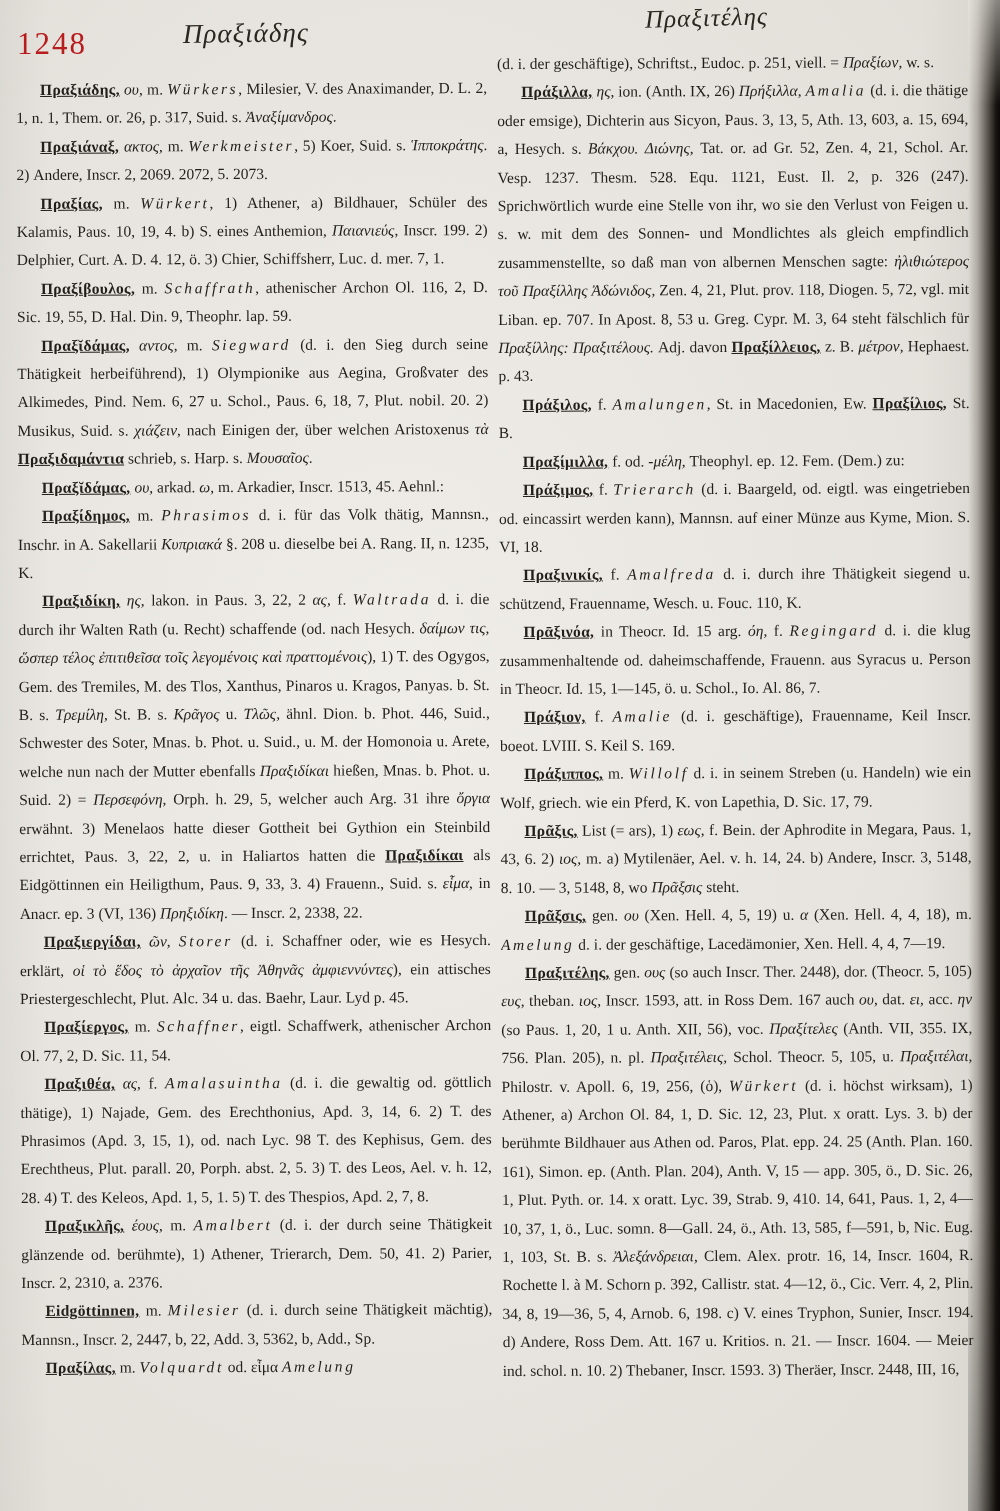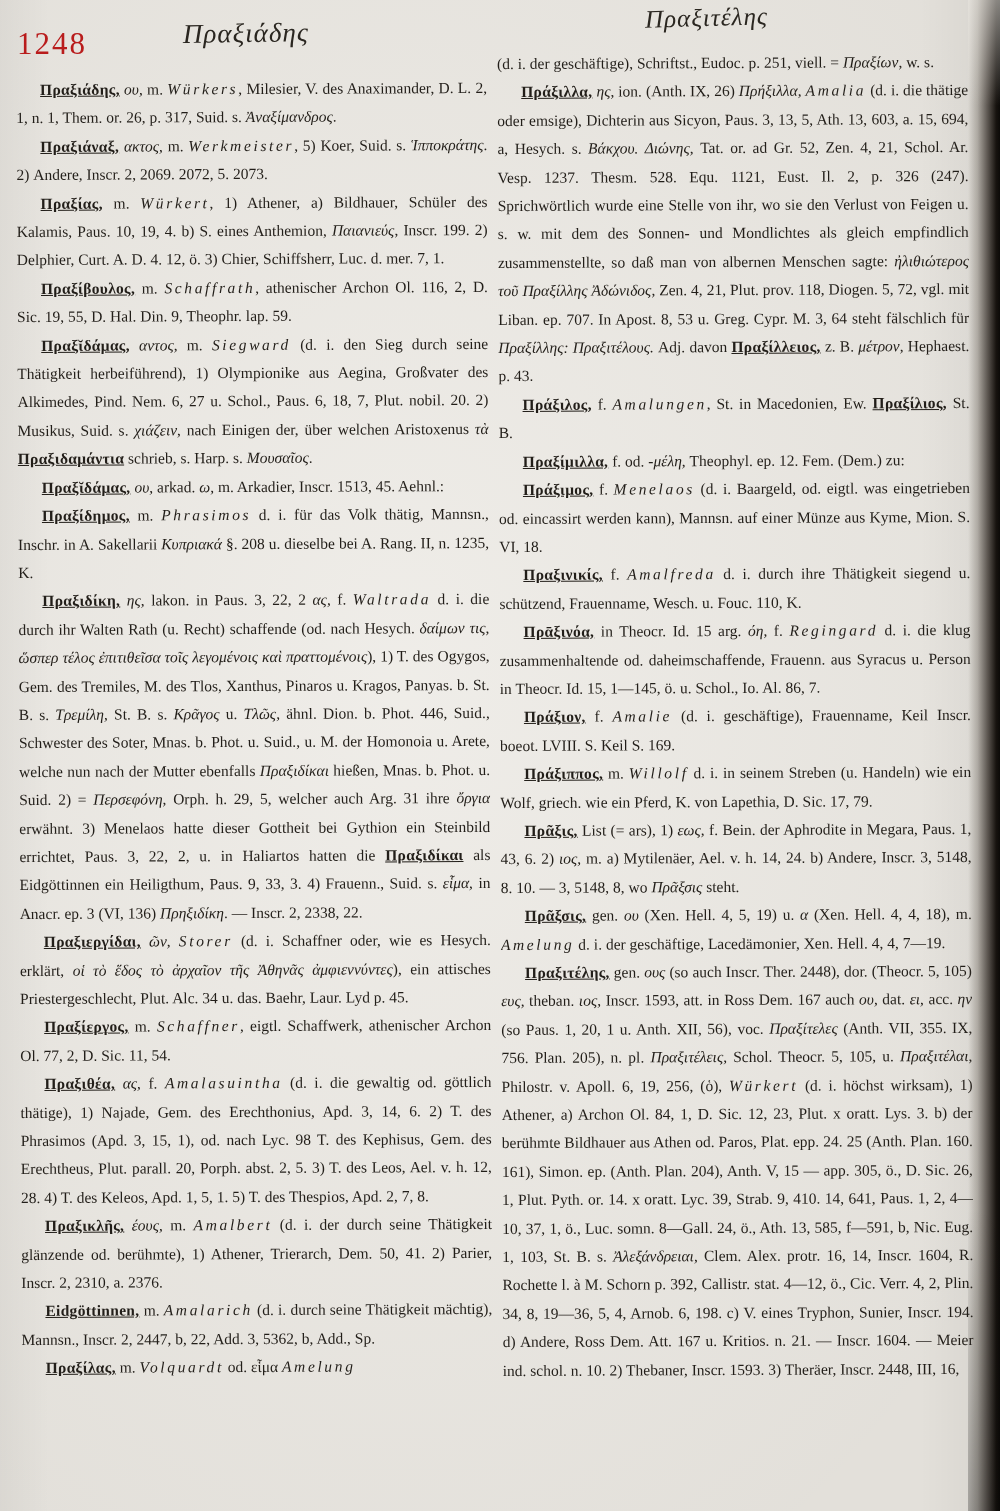--- a/index.html
+++ b/index.html
@@ -72,29 +72,29 @@
       <p class="entry"><span class="g-hw">Πραξίας,</span><span class="g-n"> m. </span><span class="g-sp">Würkert</span><span class="g-n">, 1) Athener, a) Bildhauer, Schüler des Kalamis, Paus. 10, 19, 4. b) S. eines Anthemion, </span><span class="g-it">Παιανιεύς</span><span class="g-n">, Inscr. 199. 2) Delphier, Curt. A. D. 4. 12, ö. 3) Chier, Schiffsherr, Luc. d. mer. 7, 1.</span></p>
       <p class="entry"><span class="g-hw">Πραξίβουλος,</span><span class="g-n"> m. </span><span class="g-sp">Schaffrath</span><span class="g-n">, athenischer Archon Ol. 116, 2, D. Sic. 19, 55, D. Hal. Din. 9, Theophr. lap. 59.</span></p>
       <p class="entry"><span class="g-hw">Πραξῐδάμας,</span><span class="g-it"> αντος,</span><span class="g-n"> m. </span><span class="g-sp">Siegward</span><span class="g-n"> (d. i. den Sieg durch seine Thätigkeit herbeiführend), 1) Olympionike aus Aegina, Großvater des Alkimedes, Pind. Nem. 6, 27 u. Schol., Paus. 6, 18, 7, Plut. nobil. 20. 2) Musikus, Suid. s. </span><span class="g-it">χιάζειν</span><span class="g-n">, nach Einigen der, über welchen Aristoxenus </span><span class="g-it">τὰ </span><span class="g-hw">Πραξιδαμάντια</span><span class="g-n"> schrieb, s. Harp. s. </span><span class="g-it">Μουσαῖος</span><span class="g-n">.</span></p>
       <p class="entry"><span class="g-hw">Πραξῐδάμας,</span><span class="g-it"> ου,</span><span class="g-n"> arkad. </span><span class="g-it">ω,</span><span class="g-n"> m. Arkadier, Inscr. 1513, 45. Aehnl.:</span></p>
       <p class="entry"><span class="g-hw">Πραξίδημος,</span><span class="g-n"> m. </span><span class="g-sp">Phrasimos</span><span class="g-n"> d. i. für das Volk thätig, Mannsn., Inschr. in A. Sakellarii </span><span class="g-it">Κυπριακά</span><span class="g-n"> §. 208 u. dieselbe bei A. Rang. II, n. 1235, K.</span></p>
       <p class="entry"><span class="g-hw">Πραξιδίκη,</span><span class="g-it"> ης,</span><span class="g-n"> lakon. in Paus. 3, 22, 2 </span><span class="g-it">ας,</span><span class="g-n"> f. </span><span class="g-sp">Waltrada</span><span class="g-n"> d. i. die durch ihr Walten Rath (u. Recht) schaffende (od. nach Hesych. </span><span class="g-it">δαίμων τις, ὥσπερ τέλος ἐπιτιθεῖσα τοῖς λεγομένοις καὶ πραττομένοις</span><span class="g-n">), 1) T. des Ogygos, Gem. des Tremiles, M. des Tlos, Xanthus, Pinaros u. Kragos, Panyas. b. St. B. s. </span><span class="g-it">Τρεμίλη,</span><span class="g-n"> St. B. s. </span><span class="g-it">Κρᾶγος</span><span class="g-n"> u. </span><span class="g-it">Τλῶς,</span><span class="g-n"> ähnl. Dion. b. Phot. 446, Suid., Schwester des Soter, Mnas. b. Phot. u. Suid., u. M. der Homonoia u. Arete, welche nun nach der Mutter ebenfalls </span><span class="g-it">Πραξιδίκαι</span><span class="g-n"> hießen, Mnas. b. Phot. u. Suid. 2) = </span><span class="g-it">Περσεφόνη,</span><span class="g-n"> Orph. h. 29, 5, welcher auch Arg. 31 ihre </span><span class="g-it">ὄργια</span><span class="g-n"> erwähnt. 3) Menelaos hatte dieser Gottheit bei Gythion ein Steinbild errichtet, Paus. 3, 22, 2, u. in Haliartos hatten die </span><span class="g-hw">Πραξιδίκαι</span><span class="g-n"> als Eidgöttinnen ein Heiligthum, Paus. 9, 33, 3. 4) Frauenn., Suid. s. </span><span class="g-it">εἷμα,</span><span class="g-n"> in Anacr. ep. 3 (VI, 136) </span><span class="g-it">Πρηξιδίκη</span><span class="g-n">. — Inscr. 2, 2338, 22.</span></p>
       <p class="entry"><span class="g-hw">Πραξιεργίδαι,</span><span class="g-it"> ῶν,</span><span class="g-n"> </span><span class="g-sp">Storer</span><span class="g-n"> (d. i. Schaffner oder, wie es Hesych. erklärt, </span><span class="g-it">οἱ τὸ ἕδος τὸ ἀρχαῖον τῆς Ἀθηνᾶς ἀμφιεννύντες</span><span class="g-n">), ein attisches Priestergeschlecht, Plut. Alc. 34 u. das. Baehr, Laur. Lyd p. 45.</span></p>
       <p class="entry"><span class="g-hw">Πραξίεργος,</span><span class="g-n"> m. </span><span class="g-sp">Schaffner</span><span class="g-n">, eigtl. Schaffwerk, athenischer Archon Ol. 77, 2, D. Sic. 11, 54.</span></p>
       <p class="entry"><span class="g-hw">Πραξιθέα,</span><span class="g-it"> ας,</span><span class="g-n"> f. </span><span class="g-sp">Amalasuintha</span><span class="g-n"> (d. i. die gewaltig od. göttlich thätige), 1) Najade, Gem. des Erechthonius, Apd. 3, 14, 6. 2) T. des Phrasimos (Apd. 3, 15, 1), od. nach Lyc. 98 T. des Kephisus, Gem. des Erechtheus, Plut. parall. 20, Porph. abst. 2, 5. 3) T. des Leos, Ael. v. h. 12, 28. 4) T. des Keleos, Apd. 1, 5, 1. 5) T. des Thespios, Apd. 2, 7, 8.</span></p>
       <p class="entry"><span class="g-hw">Πραξικλῆς,</span><span class="g-it"> έους,</span><span class="g-n"> m. </span><span class="g-sp">Amalbert</span><span class="g-n"> (d. i. der durch seine Thätigkeit glänzende od. berühmte), 1) Athener, Trierarch, Dem. 50, 41. 2) Parier, Inscr. 2, 2310, a. 2376.</span></p>
-      <p class="entry"><span class="g-hw">Eidgöttinnen,</span><span class="g-n"> m. </span><span class="g-sp">Amalarich</span><span class="g-n"> (d. i. durch seine Thätigkeit mächtig), Mannsn., Inscr. 2, 2447, b, 22, Add. 3, 5362, b, Add., Sp.</span></p>
+      <p class="entry"><span class="g-hw">Eidgöttinnen,</span><span class="g-n"> m. </span><span class="g-sp">Milesier</span><span class="g-n"> (d. i. durch seine Thätigkeit mächtig), Mannsn., Inscr. 2, 2447, b, 22, Add. 3, 5362, b, Add., Sp.</span></p>
       <p class="entry"><span class="g-hw">Πραξίλας,</span><span class="g-n"> m. </span><span class="g-sp">Volquardt</span><span class="g-n"> od. εἷμα </span><span class="g-sp">Amelung</span></p>
     </div>
   <div class="col col-right" id="col-right">
       <p class="entry cont"><span class="g-n">(d. i. der geschäftige), Schriftst., Eudoc. p. 251, viell. = </span><span class="g-it">Πραξίων,</span><span class="g-n"> w. s.</span></p>
       <p class="entry"><span class="g-hw">Πράξιλλα,</span><span class="g-it"> ης,</span><span class="g-n"> ion. (Anth. IX, 26) </span><span class="g-it">Πρήξιλλα,</span><span class="g-n"> </span><span class="g-sp">Amalia</span><span class="g-n"> (d. i. die thätige oder emsige), Dichterin aus Sicyon, Paus. 3, 13, 5, Ath. 13, 603, a. 15, 694, a, Hesych. s. </span><span class="g-it">Βάκχου. Διώνης,</span><span class="g-n"> Tat. or. ad Gr. 52, Zen. 4, 21, Schol. Ar. Vesp. 1237. Thesm. 528. Equ. 1121, Eust. Il. 2, p. 326 (247). Sprichwörtlich wurde eine Stelle von ihr, wo sie den Verlust von Feigen u. s. w. mit dem des Sonnen- und Mondlichtes als gleich empfindlich zusammenstellte, so daß man von albernen Menschen sagte: </span><span class="g-it">ἠλιθιώτερος τοῦ Πραξίλλης Ἀδώνιδος,</span><span class="g-n"> Zen. 4, 21, Plut. prov. 118, Diogen. 5, 72, vgl. mit Liban. ep. 707. In Apost. 8, 53 u. Greg. Cypr. M. 3, 64 steht fälschlich für </span><span class="g-it">Πραξίλλης: Πραξιτέλους.</span><span class="g-n"> Adj. davon </span><span class="g-hw">Πραξίλλειος,</span><span class="g-n"> z. B. </span><span class="g-it">μέτρον,</span><span class="g-n"> Hephaest. p. 43.</span></p>
       <p class="entry"><span class="g-hw">Πράξιλος,</span><span class="g-n"> f. </span><span class="g-sp">Amalungen</span><span class="g-n">, St. in Macedonien, Ew. </span><span class="g-hw">Πραξίλιος,</span><span class="g-n"> St. B.</span></p>
       <p class="entry"><span class="g-hw">Πραξίμιλλα,</span><span class="g-n"> f. od. </span><span class="g-it">-μέλη,</span><span class="g-n"> Theophyl. ep. 12. Fem. (Dem.) zu:</span></p>
-      <p class="entry"><span class="g-hw">Πράξιμος,</span><span class="g-n"> f. </span><span class="g-sp">Menelaos</span><span class="g-n"> (d. i. Baargeld, od. eigtl. was eingetrieben od. eincassirt werden kann), Mannsn. auf einer Münze aus Kyme, Mion. S. VI, 18.</span></p>
+      <p class="entry"><span class="g-hw">Πράξιμος,</span><span class="g-n"> f. </span><span class="g-sp">Trierarch</span><span class="g-n"> (d. i. Baargeld, od. eigtl. was eingetrieben od. eincassirt werden kann), Mannsn. auf einer Münze aus Kyme, Mion. S. VI, 18.</span></p>
       <p class="entry"><span class="g-hw">Πραξινικίς,</span><span class="g-n"> f. </span><span class="g-sp">Amalfreda</span><span class="g-n"> d. i. durch ihre Thätigkeit siegend u. schützend, Frauenname, Wesch. u. Fouc. 110, K.</span></p>
       <p class="entry"><span class="g-hw">Πρᾱξινόα,</span><span class="g-n"> in Theocr. Id. 15 arg. </span><span class="g-it">όη,</span><span class="g-n"> f. </span><span class="g-sp">Regingard</span><span class="g-n"> d. i. die klug zusammenhaltende od. daheimschaffende, Frauenn. aus Syracus u. Person in Theocr. Id. 15, 1—145, ö. u. Schol., Io. Al. 86, 7.</span></p>
       <p class="entry"><span class="g-hw">Πράξιον,</span><span class="g-n"> f. </span><span class="g-sp">Amalie</span><span class="g-n"> (d. i. geschäftige), Frauenname, Keil Inscr. boeot. LVIII. S. Keil S. 169.</span></p>
       <p class="entry"><span class="g-hw">Πράξιππος,</span><span class="g-n"> m. </span><span class="g-sp">Willolf</span><span class="g-n"> d. i. in seinem Streben (u. Handeln) wie ein Wolf, griech. wie ein Pferd, K. von Lapethia, D. Sic. 17, 79.</span></p>
       <p class="entry"><span class="g-hw">Πρᾶξις,</span><span class="g-n"> List (= ars), 1) </span><span class="g-it">εως,</span><span class="g-n"> f. Bein. der Aphrodite in Megara, Paus. 1, 43, 6. 2) </span><span class="g-it">ιος,</span><span class="g-n"> m. a) Mytilenäer, Ael. v. h. 14, 24. b) Andere, Inscr. 3, 5148, 8. 10. — 3, 5148, 8, wo </span><span class="g-it">Πρᾶξσις</span><span class="g-n"> steht.</span></p>
       <p class="entry"><span class="g-hw">Πρᾶξσις,</span><span class="g-n"> gen. </span><span class="g-it">ου</span><span class="g-n"> (Xen. Hell. 4, 5, 19) u. </span><span class="g-it">α</span><span class="g-n"> (Xen. Hell. 4, 4, 18), m. </span><span class="g-sp">Amelung</span><span class="g-n"> d. i. der geschäftige, Lacedämonier, Xen. Hell. 4, 4, 7—19.</span></p>
       <p class="entry"><span class="g-hw">Πραξιτέλης,</span><span class="g-n"> gen. </span><span class="g-it">ους</span><span class="g-n"> (so auch Inscr. Ther. 2448), dor. (Theocr. 5, 105) </span><span class="g-it">ευς,</span><span class="g-n"> theban. </span><span class="g-it">ιος,</span><span class="g-n"> Inscr. 1593, att. in Ross Dem. 167 auch </span><span class="g-it">ου,</span><span class="g-n"> dat. </span><span class="g-it">ει,</span><span class="g-n"> acc. </span><span class="g-it">ην</span><span class="g-n"> (so Paus. 1, 20, 1 u. Anth. XII, 56), voc. </span><span class="g-it">Πραξίτελες</span><span class="g-n"> (Anth. VII, 355. IX, 756. Plan. 205), n. pl. </span><span class="g-it">Πραξιτέλεις,</span><span class="g-n"> Schol. Theocr. 5, 105, u. </span><span class="g-it">Πραξιτέλαι,</span><span class="g-n"> Philostr. v. Apoll. 6, 19, 256, (ὁ), </span><span class="g-sp">Würkert</span><span class="g-n"> (d. i. höchst wirksam), 1) Athener, a) Archon Ol. 84, 1, D. Sic. 12, 23, Plut. x oratt. Lys. 3. b) der berühmte Bildhauer aus Athen od. Paros, Plat. epp. 24. 25 (Anth. Plan. 160. 161), Simon. ep. (Anth. Plan. 204), Anth. V, 15 — app. 305, ö., D. Sic. 26, 1, Plut. Pyth. or. 14. x oratt. Lyc. 39, Strab. 9, 410. 14, 641, Paus. 1, 2, 4—10, 37, 1, ö., Luc. somn. 8—Gall. 24, ö., Ath. 13, 585, f—591, b, Nic. Eug. 1, 103, St. B. s. </span><span class="g-it">Ἀλεξάνδρειαι,</span><span class="g-n"> Clem. Alex. protr. 16, 14, Inscr. 1604, R. Rochette l. à M. Schorn p. 392, Callistr. stat. 4—12, ö., Cic. Verr. 4, 2, Plin. 34, 8, 19—36, 5, 4, Arnob. 6, 198. c) V. eines Tryphon, Sunier, Inscr. 194. d) Andere, Ross Dem. Att. 167 u. Kritios. n. 21. — Inscr. 1604. — Meier ind. schol. n. 10. 2) Thebaner, Inscr. 1593. 3) Theräer, Inscr. 2448, III, 16,</span></p>
     </div>
   <div class="spine-shadow"></div>
 </div>

